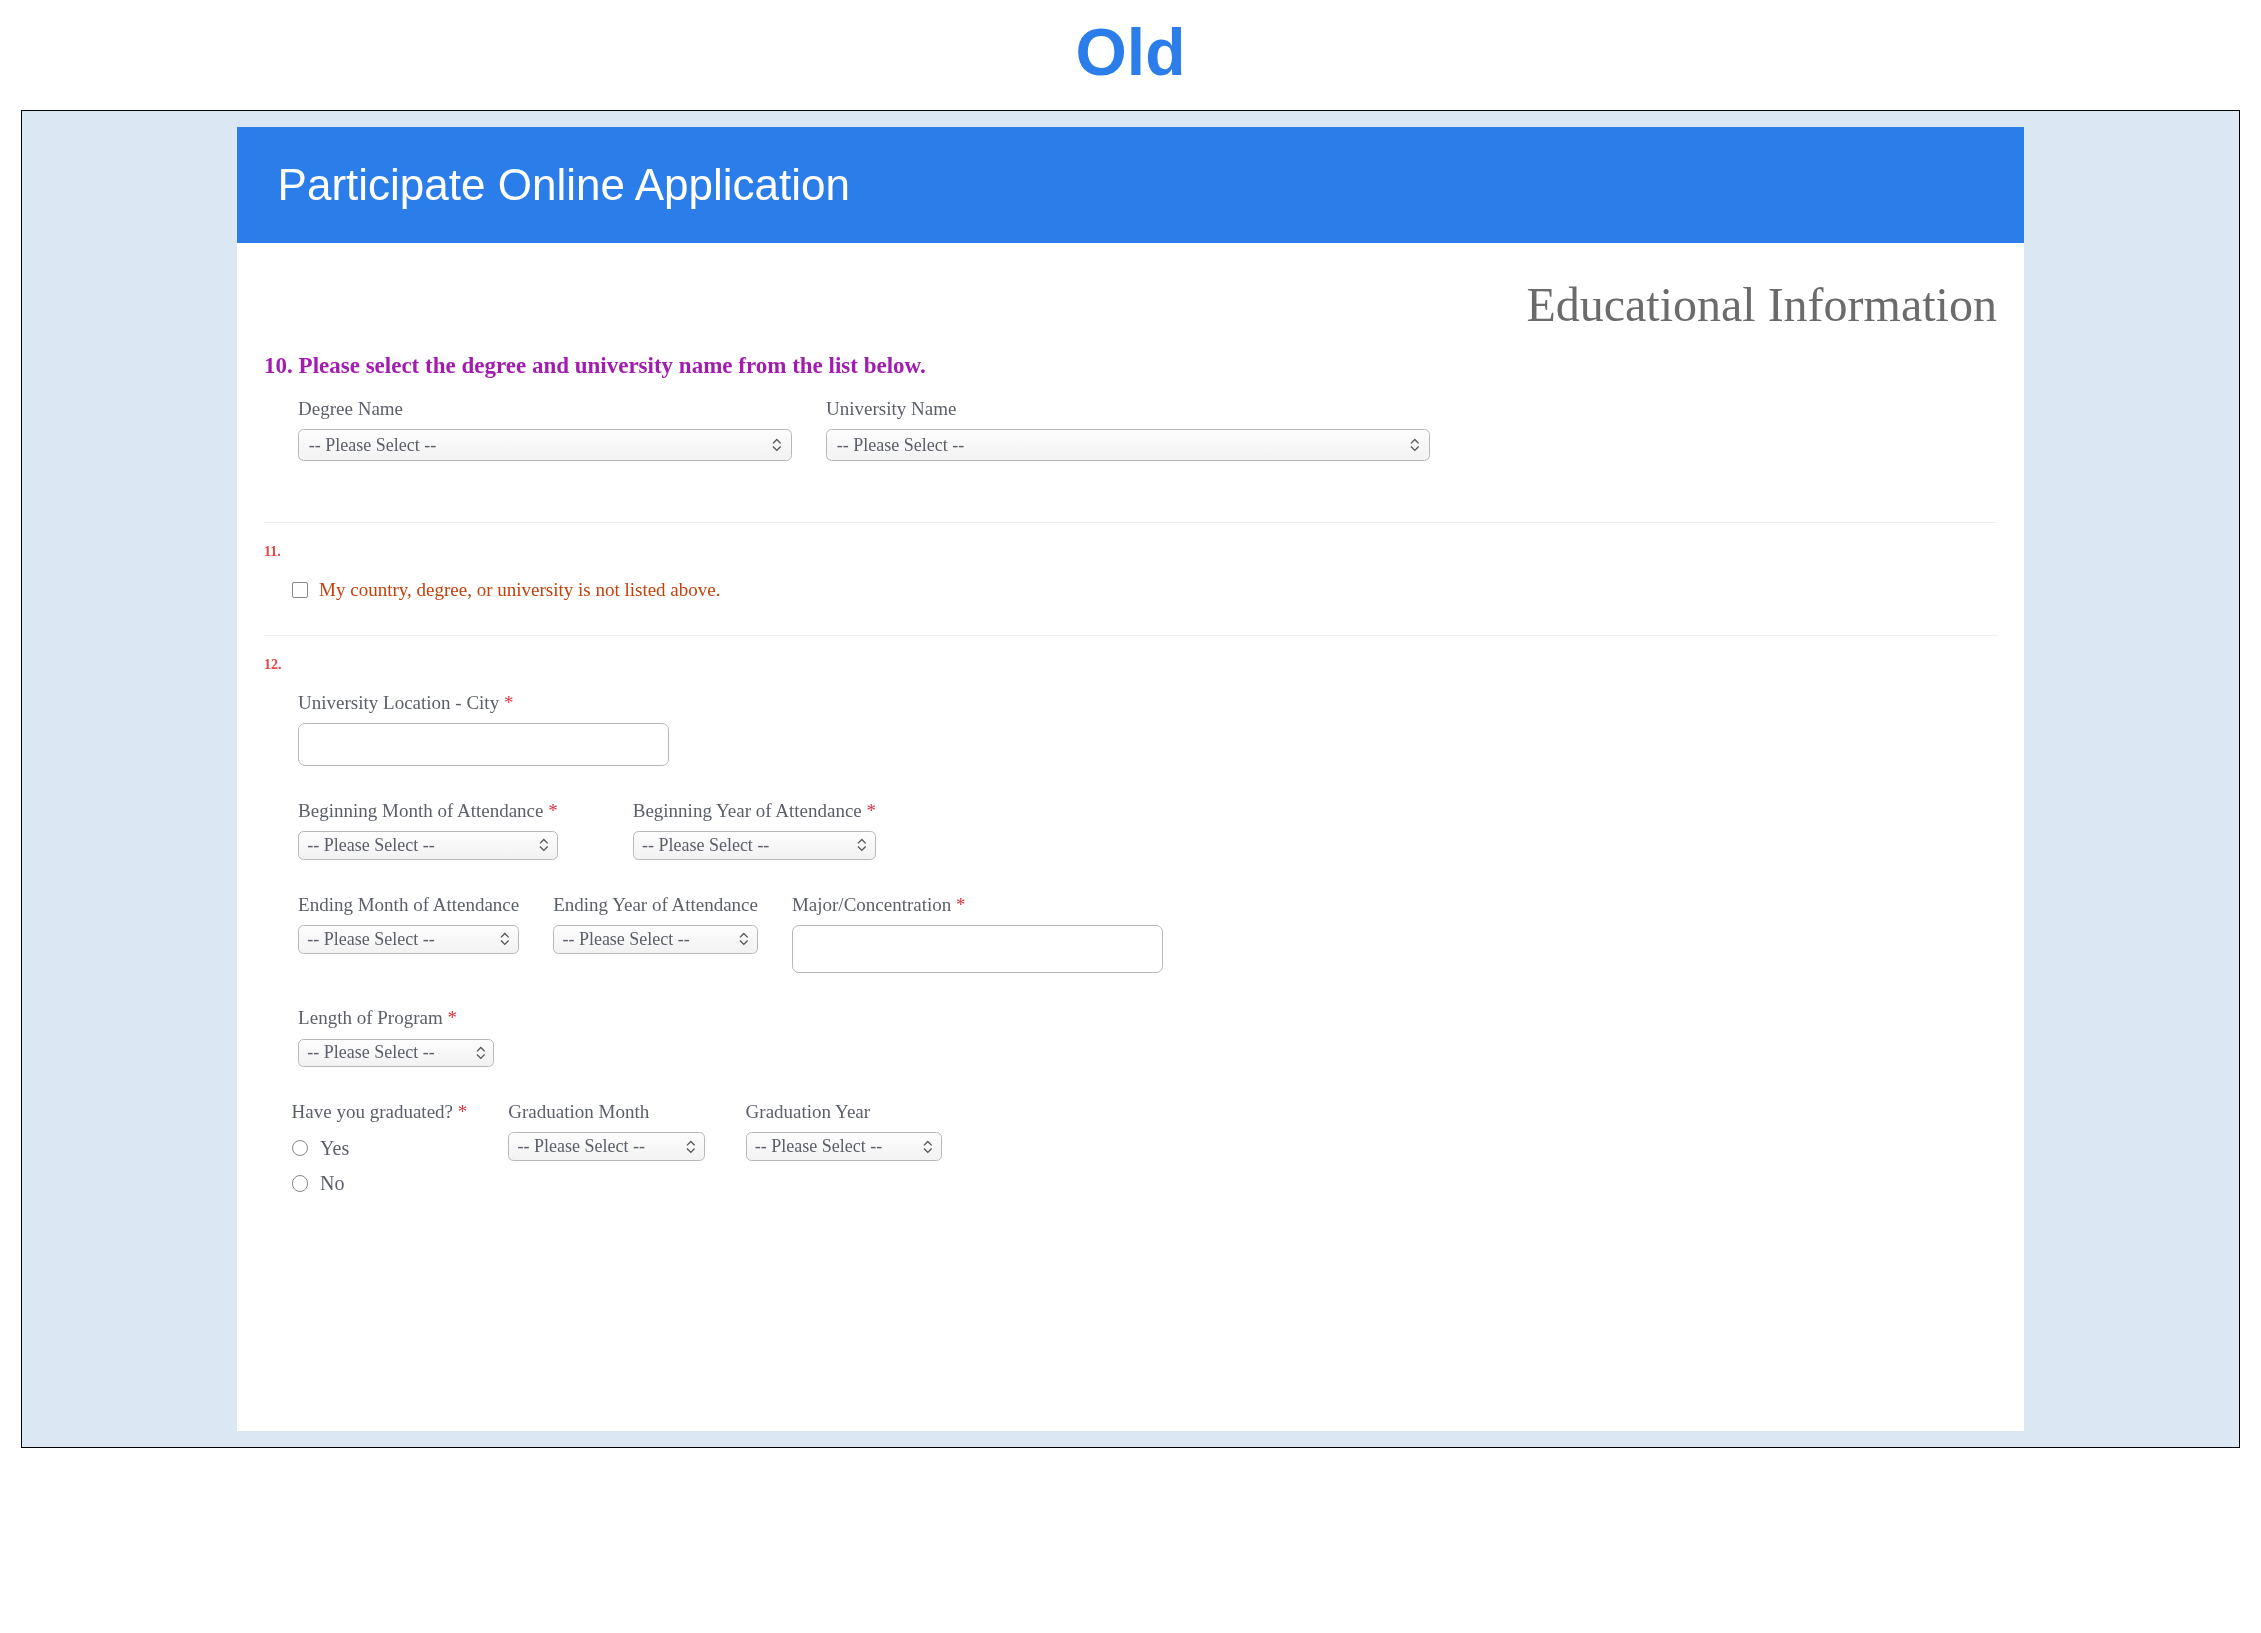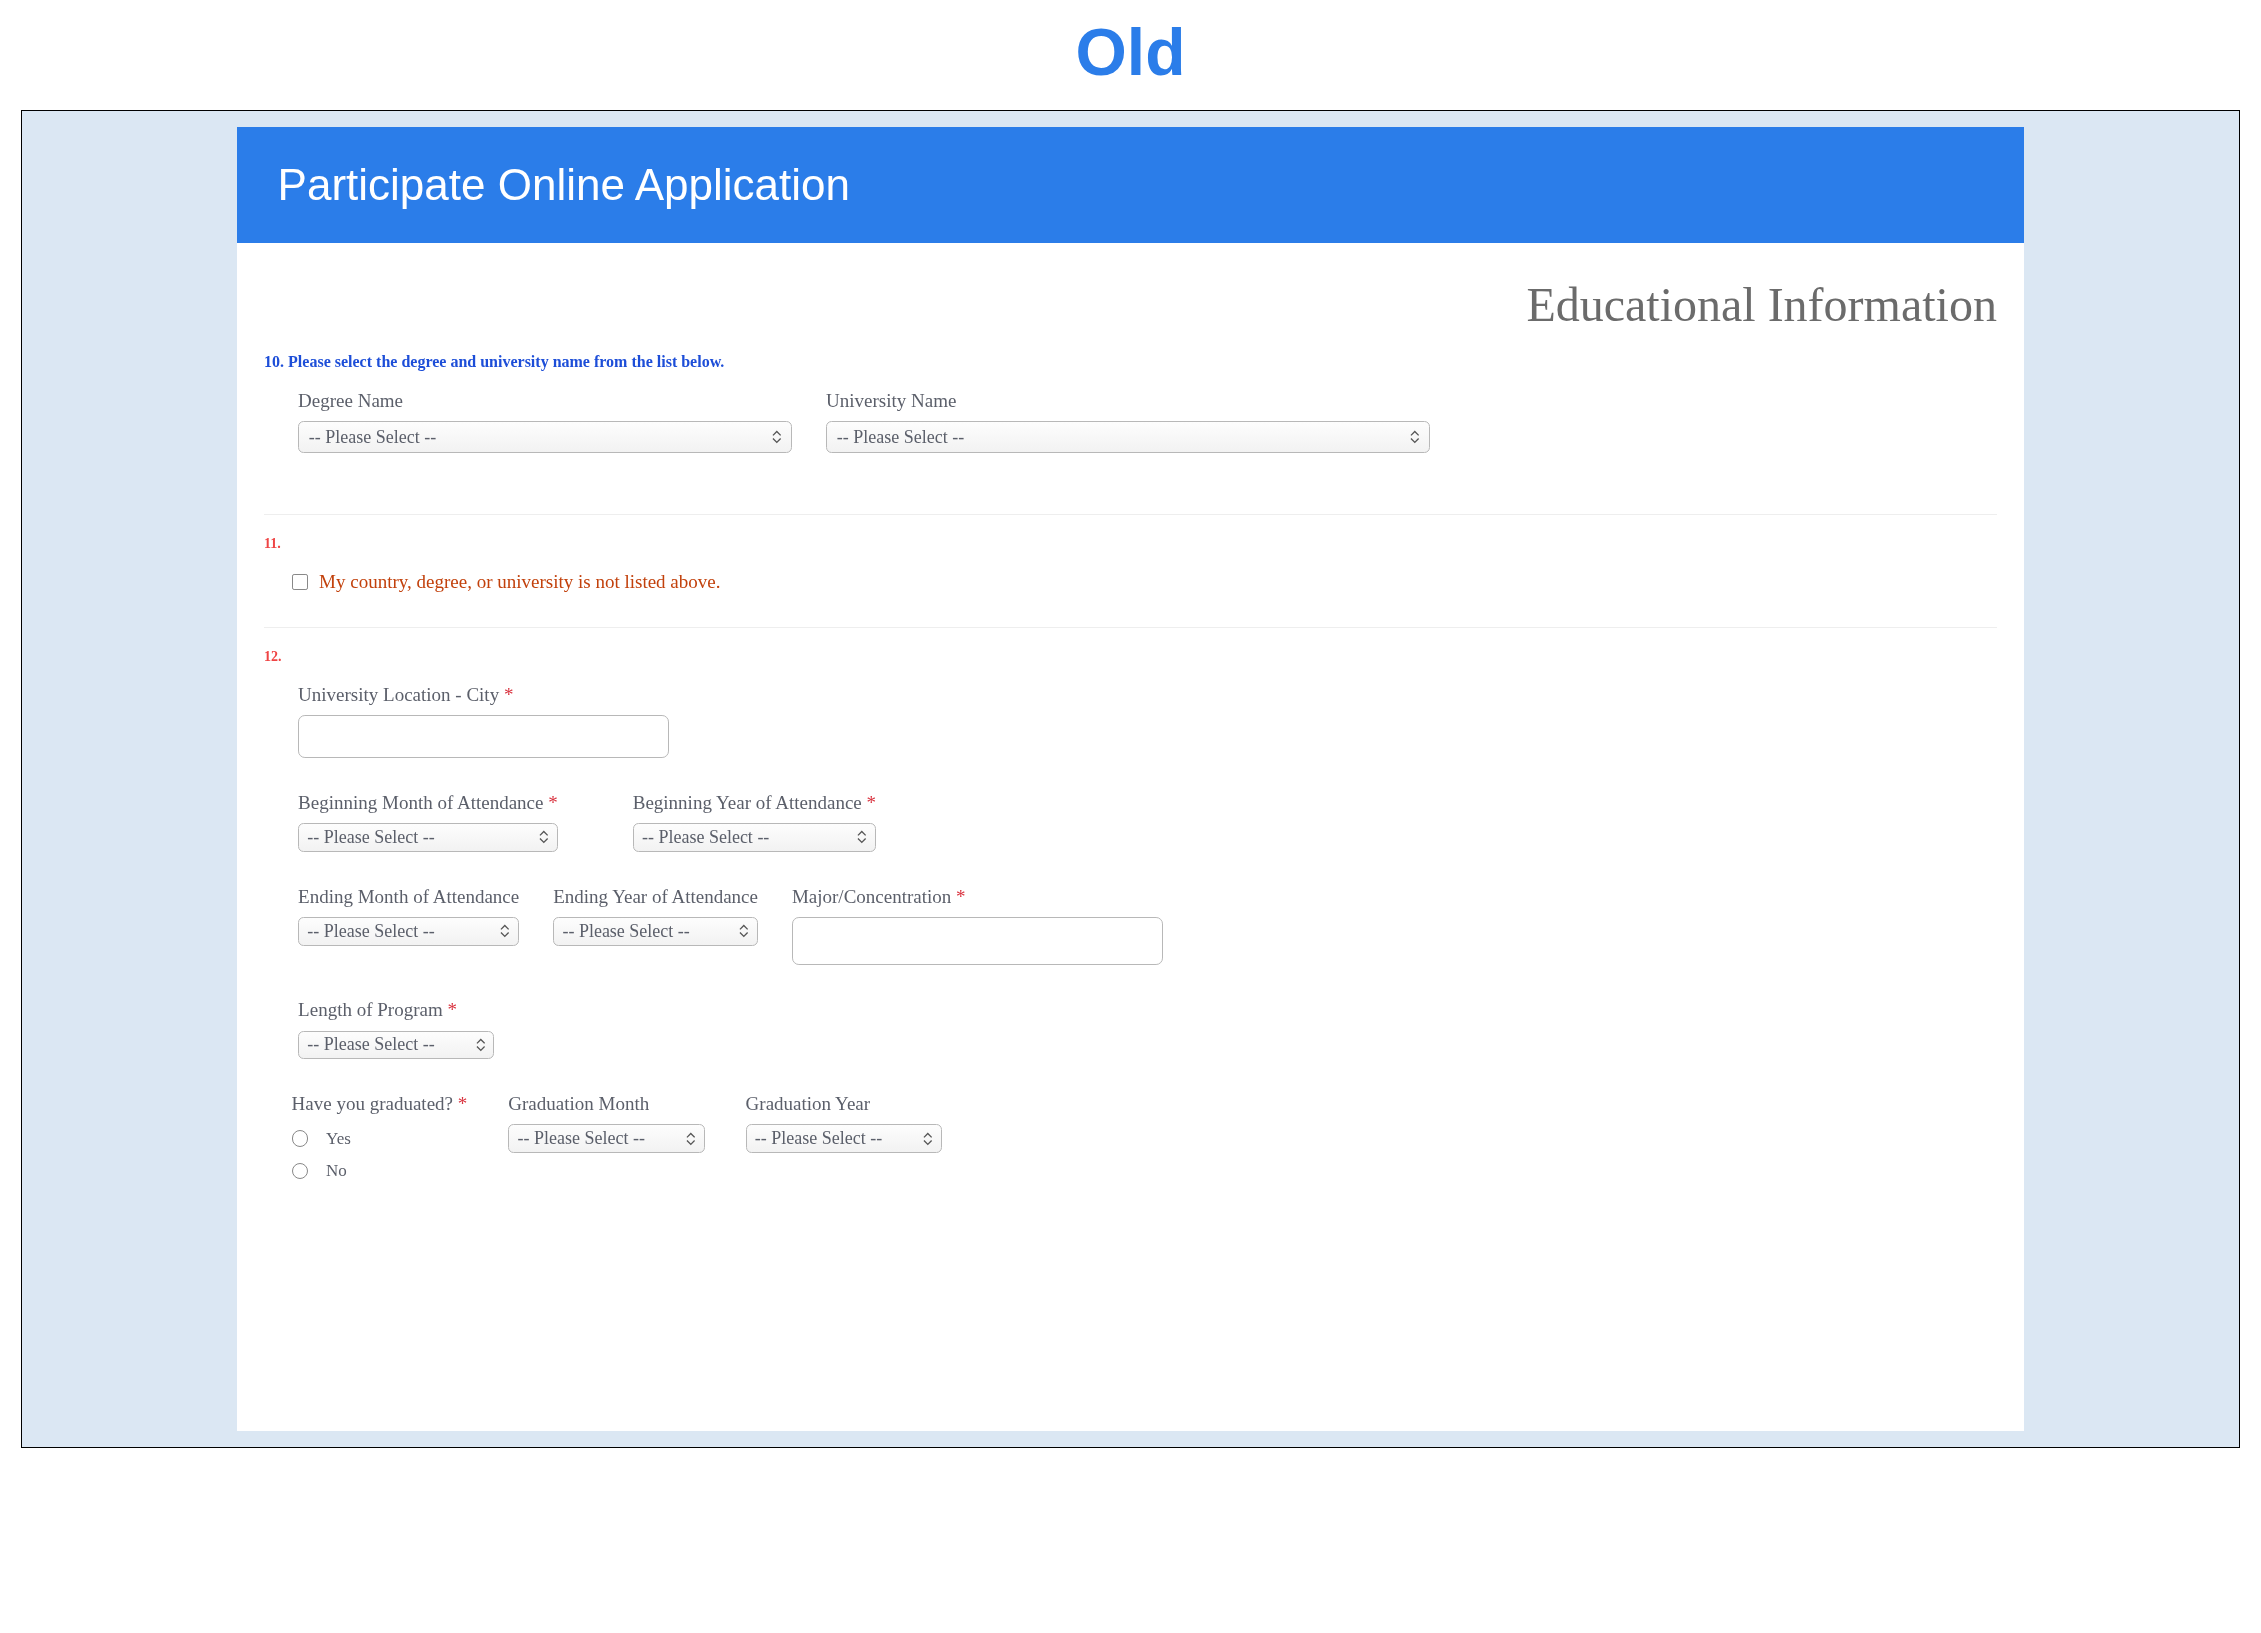--- a/index.html
+++ b/index.html
@@ -42,22 +42,22 @@
     color: #6b6b6b;
     padding: 34px 27.5px 20.6px 27.5px;
     text-align: right;
   }
   .question {
     padding: 0 27.5px 6.9px 27.5px;
     color: #5b5f6a;
   }
   .q-label {
     font-weight: bold;
-    font-size: 16px;
-    color: #1d4ed8;
+    font-size: 23px;
+    color: #a21caf;
     margin-bottom: 19px;
   }
   .q-num {
     font-weight: bold;
     font-size: 14px;
     color: #ef4444;
     margin-bottom: 19px;
   }
   .field-row {
     display: flex;
@@ -133,22 +133,22 @@
   }
   .radio-group {
     display: flex;
     flex-direction: column;
     gap: 12.4px;
     margin-top: 4.1px;
   }
   .radio-row {
     display: flex;
     align-items: center;
-    gap: 18px;
-    font-size: 17px;
+    gap: 12px;
+    font-size: 20px;
     color: #5b5f6a;
   }
   .radio-btn {
     width: 16.5px;
     height: 16.5px;
     border: 1px solid #888;
     border-radius: 50%;
     background: #fff;
     cursor: pointer;
     flex-shrink: 0;

